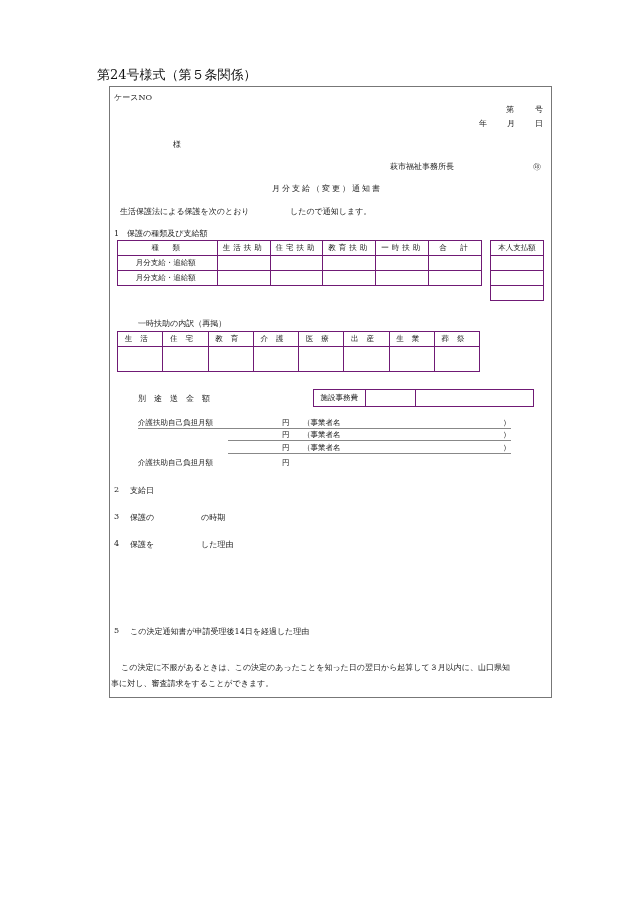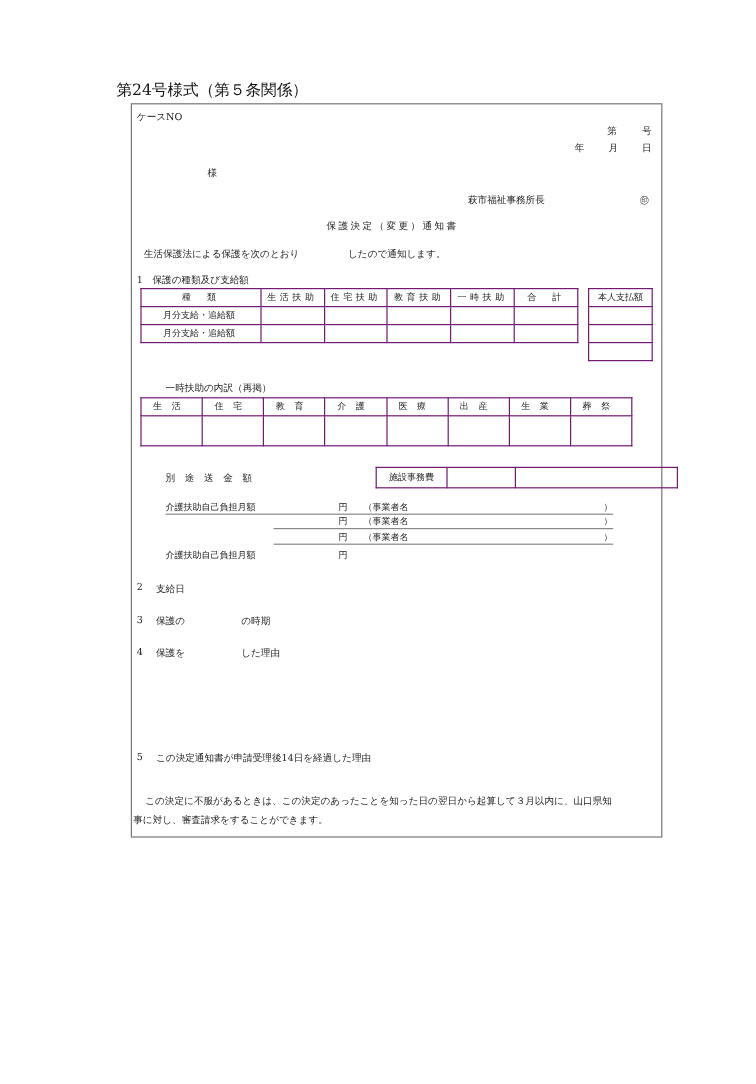--- a/index.html
+++ b/index.html
@@ -29,21 +29,21 @@
 <div class="abs t8" style="left:114px;top:92px;">ケースNO</div>
 <div class="abs t8" style="left:506px;top:104px;">第</div>
 <div class="abs t8" style="left:535px;top:104px;">号</div>
 <div class="abs t8" style="left:479px;top:118px;">年</div>
 <div class="abs t8" style="left:507px;top:118px;">月</div>
 <div class="abs t8" style="left:535px;top:118px;">日</div>
 <div class="abs t8" style="left:173px;top:139px;">様</div>
 <div class="abs t8" style="left:390px;top:161px;">萩市福祉事務所長</div>
 <div class="abs t8" style="left:533px;top:161px;">㊞</div>
 
-<div class="abs t8" style="left:272px;top:183px;letter-spacing:2px;">保護決定（変更）通知書</div>
+<div class="abs t8" style="left:272px;top:183px;letter-spacing:2px;">月分支給（変更）通知書</div>
 
 <div class="abs t8" style="left:120px;top:206px;">生活保護法による保護を次のとおり</div>
 <div class="abs t8" style="left:290px;top:206px;">したので通知します。</div>
 
 <div class="abs t8" style="left:114px;top:228px;">1　保護の種類及び支給額</div>
 
 <table class="tbl-main" style="left:117px;top:240px;width:365px;">
   <colgroup>
       <col style="width:100px">
       <col style="width:53px">
@@ -91,21 +91,21 @@
   <tr>
         <td></td>
       </tr>
   <tr>
         <td></td>
       </tr>
 </tbody>
   </table>
 
 <div class="abs t8" style="left:138px;top:318px;">一時扶助の内訳（再掲）</div>
-<table class="tbl-ichiji" style="left:117px;top:331px;width:410px;">
+<table class="tbl-ichiji" style="left:117px;top:331px;width:363px;">
   <tbody>
       <tr>
     <td>生活</td>
     <td>住宅</td>
     <td>教育</td>
     <td>介護</td>
     <td>医療</td>
     <td>出産</td>
     <td>生業</td>
     <td>葬祭</td>
@@ -117,21 +117,21 @@
     <td></td>
     <td></td>
     <td></td>
     <td></td>
     <td></td>
   </tr>
 </tbody>
   </table>
 
 <div class="abs t8" style="left:138px;top:393px;">別　途　送　金　額</div>
-<table style="left:313px;top:389px;width:252px;">
+<table style="left:313px;top:389px;width:221px;">
   <colgroup>
       <col style="width:54px">
       <col style="width:53px">
       <col style="width:124px">
     </colgroup>
   <tbody>
       <tr>
     <td style="height:17px;">施設事務費</td>
     <td></td>
     <td></td>

